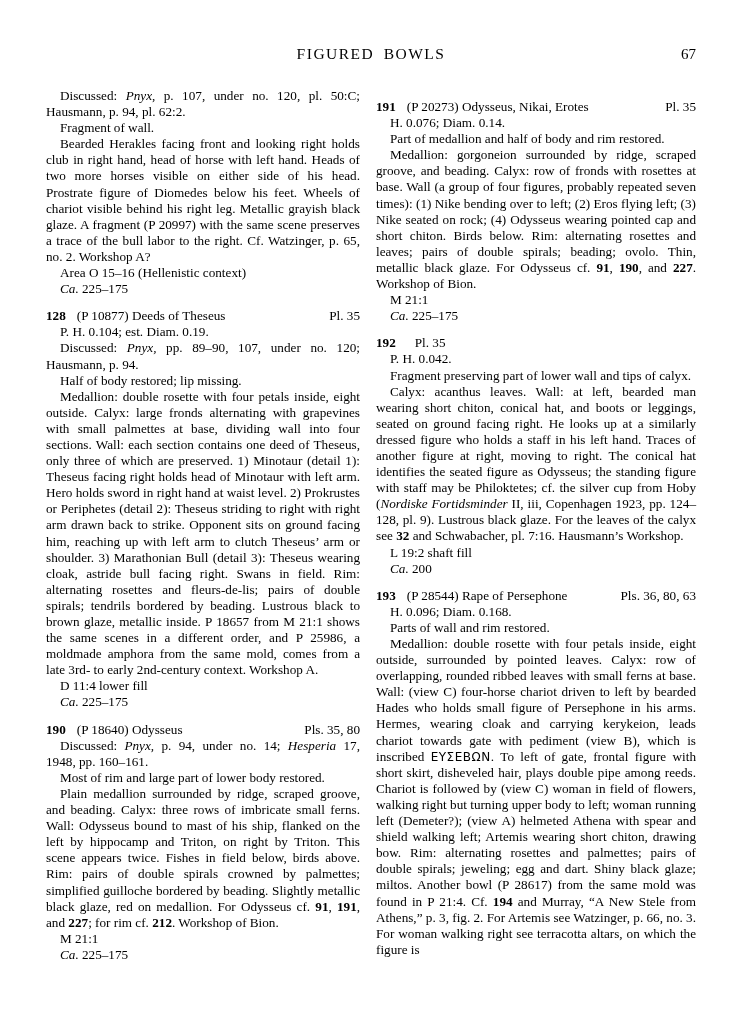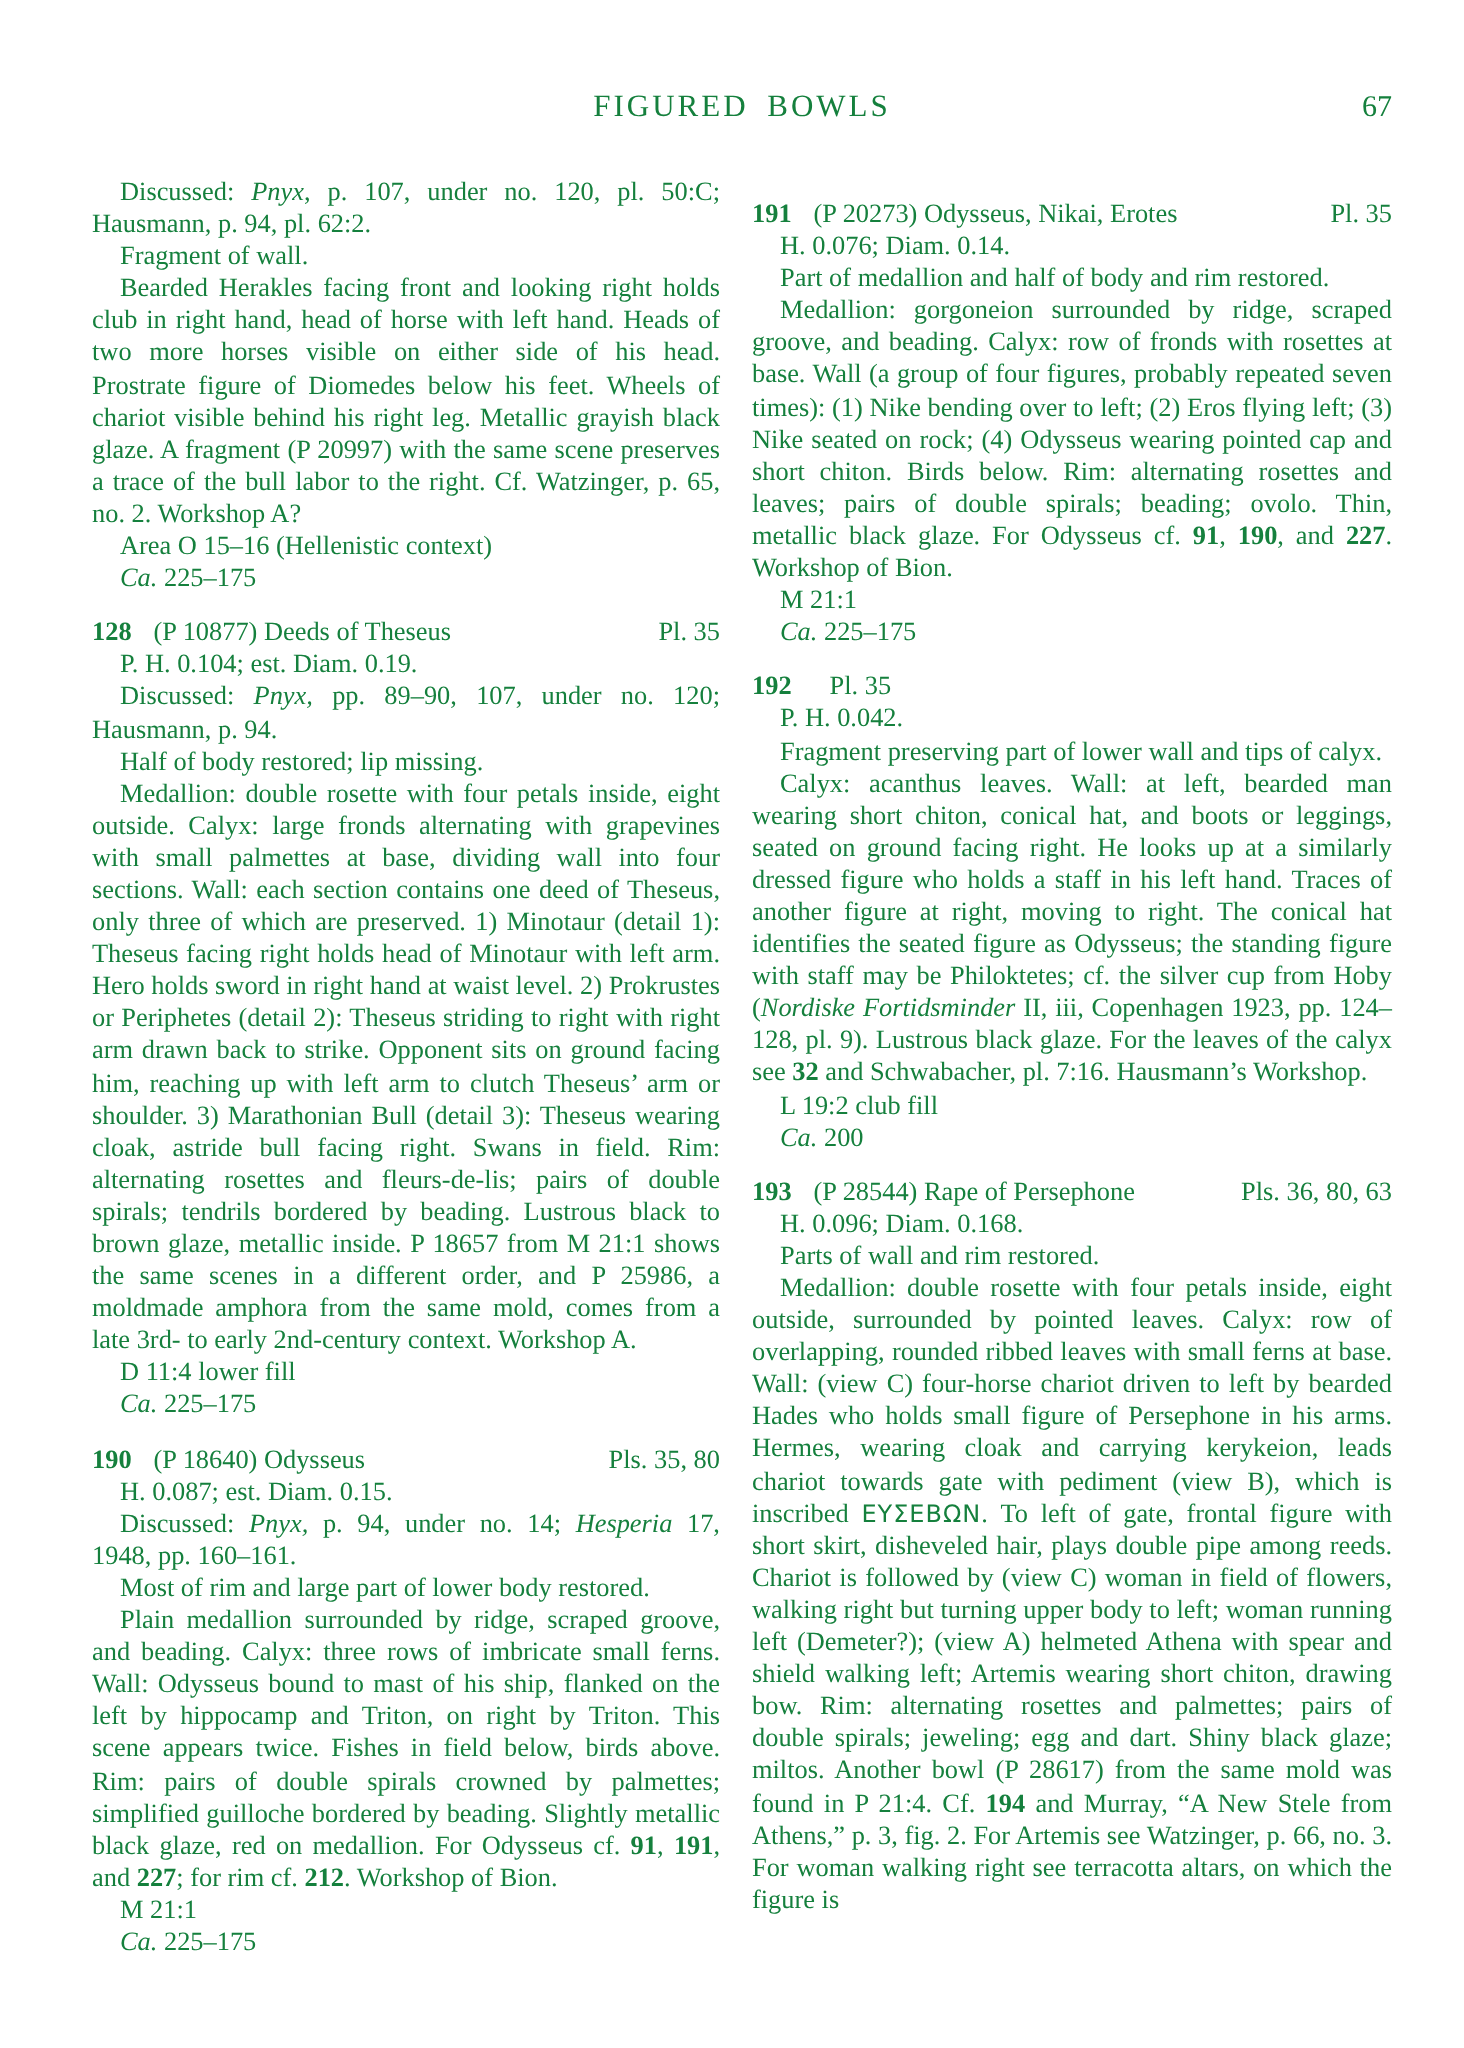--- a/index.html
+++ b/index.html
@@ -1,17 +1,17 @@
 <!DOCTYPE html>
 <html><head>
 <meta charset="utf-8">
 <style>
   html,body{margin:0;padding:0;background:#e8e8e8;}
   .page{
-    width:732px;height:1024px;background:#ffffff;color:#15803d;
+    width:732px;height:1024px;background:#ffffff;color:#000000;
     font-family:"Liberation Serif","DejaVu Serif",serif;
     font-size:13.2px;line-height:16.1px;
     position:relative;overflow:hidden;margin:0 auto;
   }
   .page-header{position:relative;padding:46px 36px 0 46px;height:18px;}
   .journal-title{
     text-align:center;font-size:15.5px;letter-spacing:1.5px;word-spacing:4px;
     font-weight:normal;margin:0;
   }
   .page-number{position:absolute;right:36px;top:46px;font-size:15px;}
@@ -54,21 +54,20 @@
         <p class="just"><span>Discussed: </span><span class="it">Pnyx,</span><span> pp. 89–90, 107, under no. 120; Hausmann, p. 94.</span></p>
         <p class="line"><span>Half of body restored; lip missing.</span></p>
         <p class="just"><span>Medallion: double rosette with four petals inside, eight outside. Calyx: large fronds alternating with grapevines with small palmettes at base, dividing wall into four sections. Wall: each section contains one deed of Theseus, only three of which are preserved. 1) Minotaur (detail 1): Theseus facing right holds head of Minotaur with left arm. Hero holds sword in right hand at waist level. 2) Prokrustes or Periphetes (detail 2): Theseus striding to right with right arm drawn back to strike. Opponent sits on ground facing him, reaching up with left arm to clutch Theseus’ arm or shoulder. 3) Marathonian Bull (detail 3): Theseus wearing cloak, astride bull facing right. Swans in field. Rim: alternating rosettes and fleurs-de-lis; pairs of double spirals; tendrils bordered by beading. Lustrous black to brown glaze, metallic inside. P 18657 from M 21:1 shows the same scenes in a different order, and P 25986, a moldmade amphora from the same mold, comes from a late 3rd- to early 2nd-century context. Workshop A.</span></p>
         <p class="line"><span>D 11:4 lower fill</span></p>
         <p class="line"><span class="it">Ca.</span><span> 225–175</span></p>
         <div class="entry-header">
           <span class="entry-num">190</span>
           <span class="entry-title">(P 18640) Odysseus</span>
           <span class="entry-plate">Pls. 35, 80</span>
         </div>
-        <p class="line"><span>H. 0.087; est. Diam. 0.15.</span></p>
         <p class="just"><span>Discussed: </span><span class="it">Pnyx,</span><span> p. 94, under no. 14; </span><span class="it">Hesperia</span><span> 17, 1948, pp. 160–161.</span></p>
         <p class="line"><span>Most of rim and large part of lower body restored.</span></p>
         <p class="just"><span>Plain medallion surrounded by ridge, scraped groove, and beading. Calyx: three rows of imbricate small ferns. Wall: Odysseus bound to mast of his ship, flanked on the left by hippocamp and Triton, on right by Triton. This scene appears twice. Fishes in field below, birds above. Rim: pairs of double spirals crowned by palmettes; simplified guilloche bordered by beading. Slightly metallic black glaze, red on medallion. For Odysseus cf. </span><span class="bd">91</span><span>, </span><span class="bd">191</span><span>, and </span><span class="bd">227</span><span>; for rim cf. </span><span class="bd">212</span><span>. Workshop of Bion.</span></p>
         <p class="line"><span>M 21:1</span></p>
         <p class="line"><span class="it">Ca.</span><span> 225–175</span></p>
       </div>
     <div class="col col-right">
         <div class="entry-header">
           <span class="entry-num">191</span>
           <span class="entry-title">(P 20273) Odysseus, Nikai, Erotes</span>
@@ -79,21 +78,21 @@
         <p class="just"><span>Medallion: gorgoneion surrounded by ridge, scraped groove, and beading. Calyx: row of fronds with rosettes at base. Wall (a group of four figures, probably repeated seven times): (1) Nike bending over to left; (2) Eros flying left; (3) Nike seated on rock; (4) Odysseus wearing pointed cap and short chiton. Birds below. Rim: alternating rosettes and leaves; pairs of double spirals; beading; ovolo. Thin, metallic black glaze. For Odysseus cf. </span><span class="bd">91</span><span>, </span><span class="bd">190</span><span>, and </span><span class="bd">227</span><span>. Workshop of Bion.</span></p>
         <p class="line"><span>M 21:1</span></p>
         <p class="line"><span class="it">Ca.</span><span> 225–175</span></p>
         <div class="entry-header">
           <span class="entry-num">192</span>
           <span class="entry-plate">Pl. 35</span>
         </div>
         <p class="line"><span>P. H. 0.042.</span></p>
         <p class="just"><span>Fragment preserving part of lower wall and tips of calyx.</span></p>
         <p class="just"><span>Calyx: acanthus leaves. Wall: at left, bearded man wearing short chiton, conical hat, and boots or leggings, seated on ground facing right. He looks up at a similarly dressed figure who holds a staff in his left hand. Traces of another figure at right, moving to right. The conical hat identifies the seated figure as Odysseus; the standing figure with staff may be Philoktetes; cf. the silver cup from Hoby (</span><span class="it">Nordiske Fortidsminder</span><span> II, iii, Copenhagen 1923, pp. 124–128, pl. 9). Lustrous black glaze. For the leaves of the calyx see </span><span class="bd">32</span><span> and Schwabacher, pl. 7:16. Hausmann’s Workshop.</span></p>
-        <p class="line"><span>L 19:2 club fill</span></p>
+        <p class="line"><span>L 19:2 shaft fill</span></p>
         <p class="line"><span class="it">Ca.</span><span> 200</span></p>
         <div class="entry-header">
           <span class="entry-num">193</span>
           <span class="entry-title">(P 28544) Rape of Persephone</span>
           <span class="entry-plate">Pls. 36, 80, 63</span>
         </div>
         <p class="line"><span>H. 0.096; Diam. 0.168.</span></p>
         <p class="line"><span>Parts of wall and rim restored.</span></p>
         <p class="just"><span>Medallion: double rosette with four petals inside, eight outside, surrounded by pointed leaves. Calyx: row of overlapping, rounded ribbed leaves with small ferns at base. Wall: (view C) four-horse chariot driven to left by bearded Hades who holds small figure of Persephone in his arms. Hermes, wearing cloak and carrying kerykeion, leads chariot towards gate with pediment (view B), which is inscribed </span><span class="gk">ΕΥΣΕΒΩΝ</span><span>. To left of gate, frontal figure with short skirt, disheveled hair, plays double pipe among reeds. Chariot is followed by (view C) woman in field of flowers, walking right but turning upper body to left; woman running left (Demeter?); (view A) helmeted Athena with spear and shield walking left; Artemis wearing short chiton, drawing bow. Rim: alternating rosettes and palmettes; pairs of double spirals; jeweling; egg and dart. Shiny black glaze; miltos. Another bowl (P 28617) from the same mold was found in P 21:4. Cf. </span><span class="bd">194</span><span> and Murray, “A New Stele from Athens,” p. 3, fig. 2. For Artemis see Watzinger, p. 66, no. 3. For woman walking right see terracotta altars, on which the figure is</span></p>
       </div>

